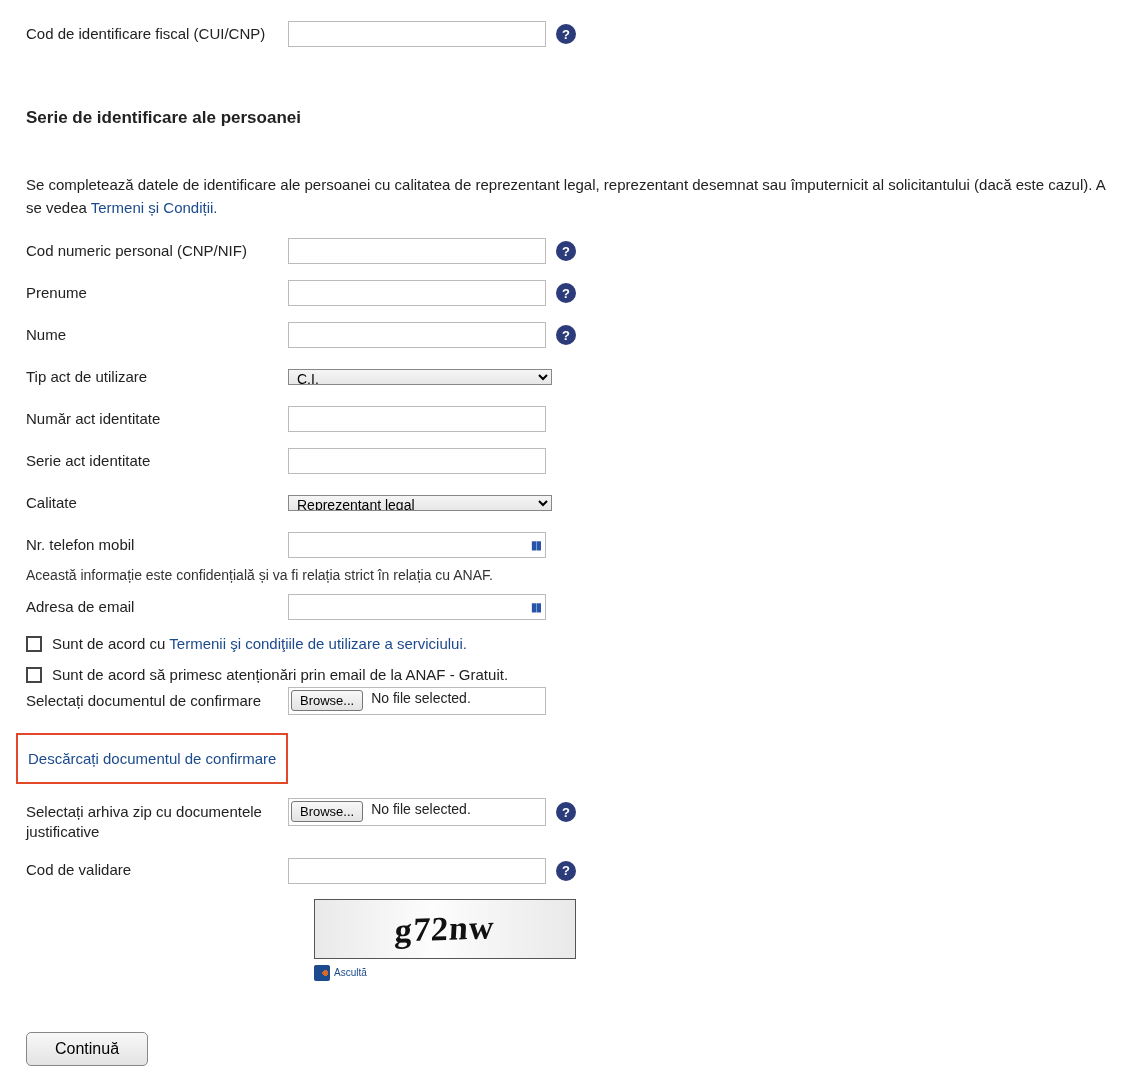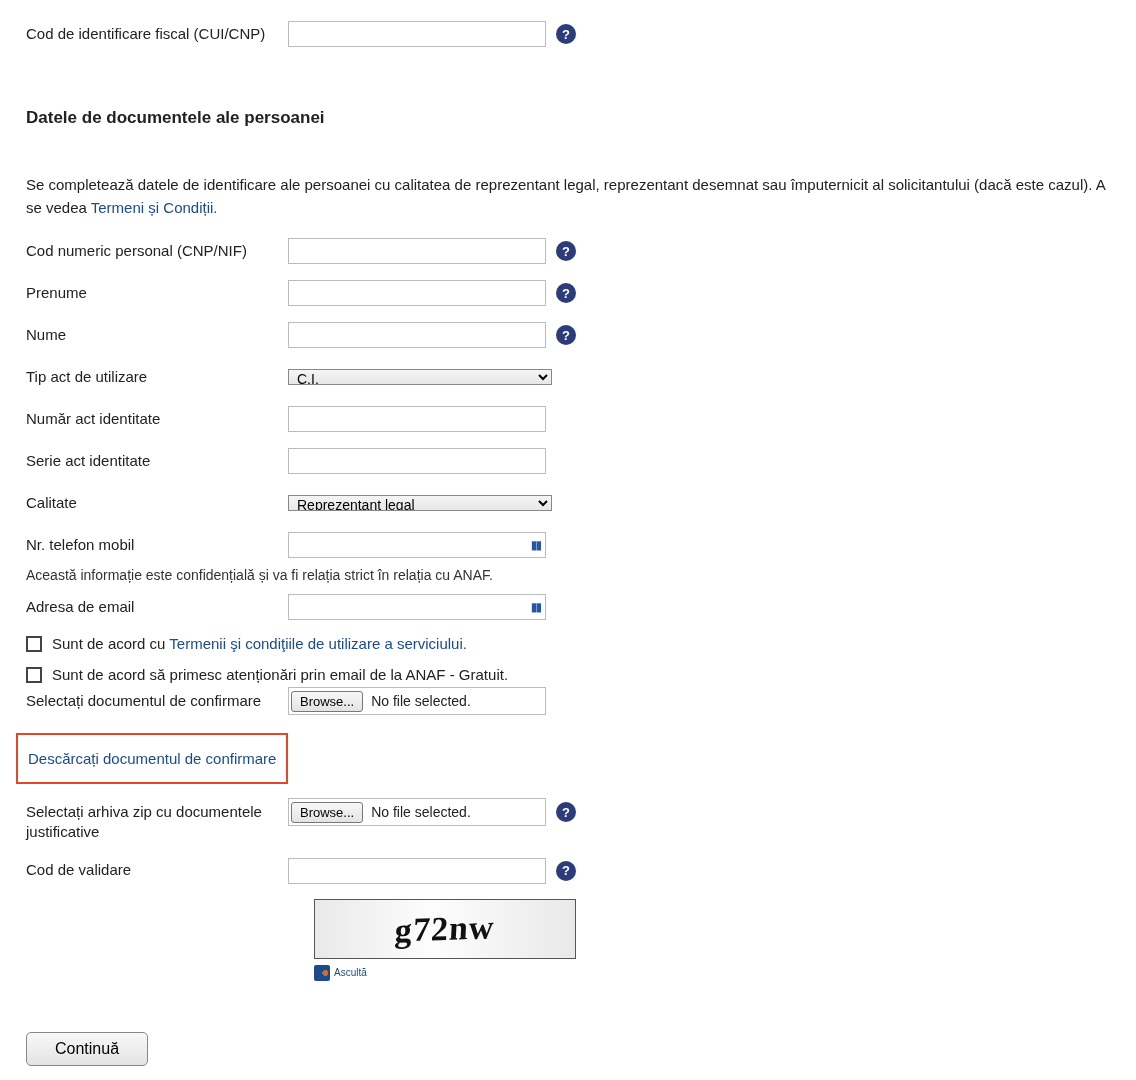--- a/index.html
+++ b/index.html
@@ -64,21 +64,21 @@
   .intro{line-height:1.5;margin-bottom:18px;}
   a.lnk{color:var(--link);text-decoration:none;cursor:pointer;}
   .note{font-size:14px;color:#333;margin:-6px 0 10px 0;}
   .chk-row{display:flex;align-items:center;margin-bottom:4px;}
   .chk{
     width:16px;height:16px;border:2px solid #444;
     margin-right:10px;flex-shrink:0;box-sizing:border-box;
   }
   .file-wrap{
     border:1px solid var(--field-border);
-    width:258px;height:28px;display:flex;align-items:center;
+    width:258px;height:28px;display:flex;align-items:flex-start;
     padding:2px;box-sizing:border-box;
   }
   .browse-btn{
     border:1px solid #777;border-radius:3px;
     background:linear-gradient(var(--btn-grad-top),var(--btn-grad-bot));
     font-size:13px;padding:2px 8px;cursor:pointer;
   }
   .file-txt{margin-left:8px;font-size:14px;color:#222;}
   .highlight-box{
     border:2px solid var(--highlight);
@@ -129,21 +129,21 @@
   
   <div class="row">
     <div class="lbl">Cod de identificare fiscal (CUI/CNP)</div>
     <div class="field-wrap">
       <input type="text" style="">
       <span class="help">?</span>
     </div>
   </div>
 
   
-  <div class="section-title">Datele de documentele ale persoanei</div>
+  <div class="section-title">Serie de identificare ale persoanei</div>
 
   
   <div class="intro">
     <span>Se completează datele de identificare ale persoanei cu calitatea de reprezentant legal, reprezentant desemnat sau împuternicit al solicitantului (dacă este cazul). A se vedea </span>
     <a class="lnk">Termeni și Condiții.</a>
   </div>
 
   
   <div class="row">
     <div class="lbl">Cod numeric personal (CNP/NIF)</div>

